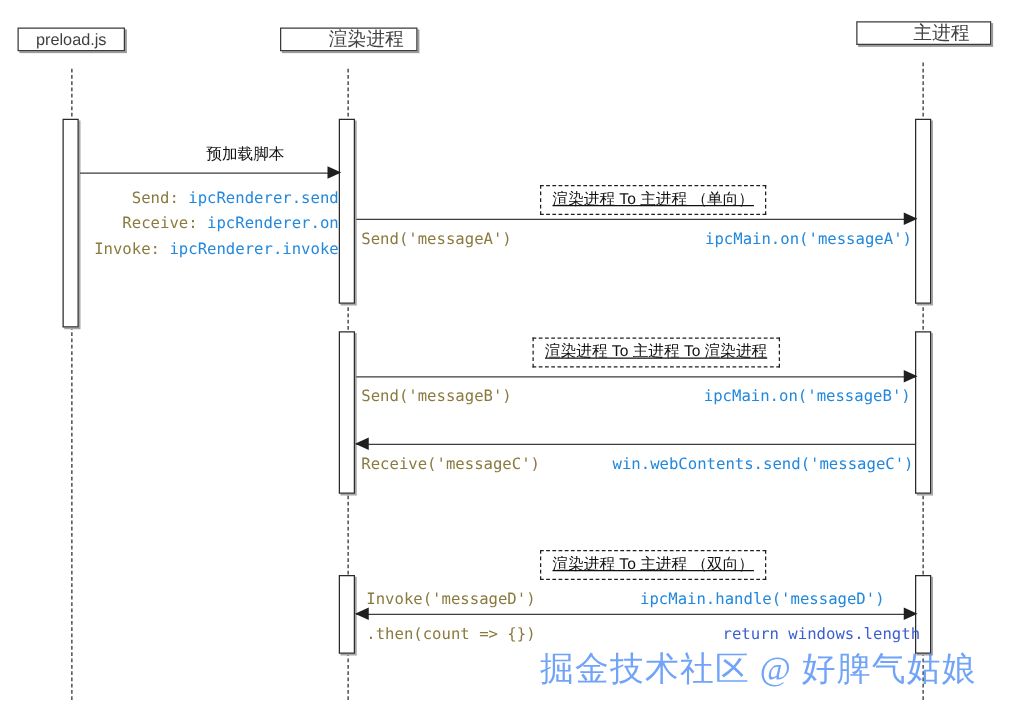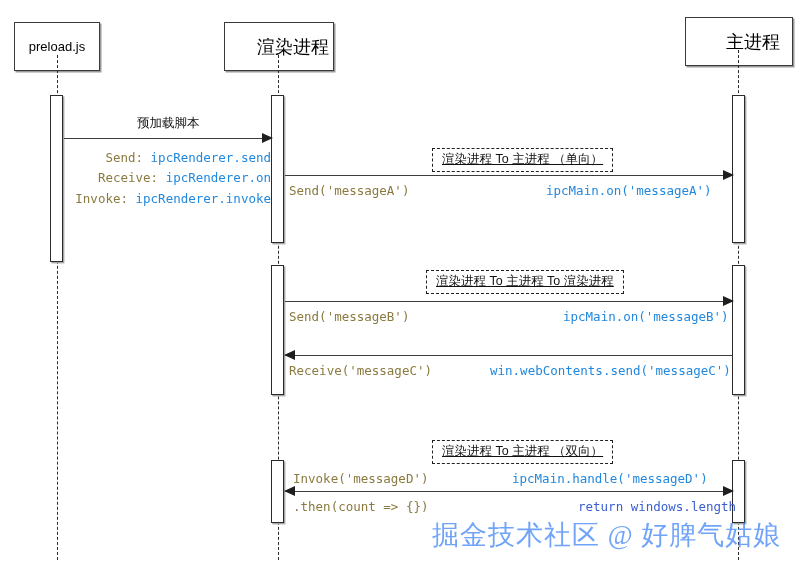--- a/index.html
+++ b/index.html
@@ -20,25 +20,25 @@
   
   .participant {
     position: absolute;
     box-sizing: border-box;
     border: 1.5px solid #3a3a3a;
     background: #ffffff;
     display: flex;
     align-items: center;
     justify-content: center;
     font-size: 13px;
-    color: #000000;
-    height: 49px;
+    color: #404040;
+    height: 19px;
     box-shadow: 1.5px 1.5px 0 0 #9a9a9a;
   }
-  .participant.cjk { font-size: 18px; padding-left: 28px; }
+  .participant.cjk { font-size: 15px; padding-left: 28px; }
   
   .lifeline {
     position: absolute;
     width: 0;
     border-left: 1.6px dashed #2b2b2b;
   }
   
   .activation {
     position: absolute;
     width: 13px;
@@ -85,20 +85,21 @@
     position: absolute;
     font-family: "DejaVu Sans Mono", monospace;
     font-size: 12.5px;
     white-space: nowrap;
     line-height: 1.3;
   }
   .caption.cjk {
     font-family: "Liberation Sans", sans-serif;
     font-size: 12.5px;
     color: #111111;
+    margin-left: 28px;
   }
   .tok-brown { color: #8a7a3f; }
   .tok-blue  { color: #2288dd; }
   .tok-navy  { color: #3a5fd0; }
   .legend {
     position: absolute;
     font-family: "DejaVu Sans Mono", monospace;
     font-size: 12.5px;
     line-height: 1.62;
     text-align: right;
@@ -171,21 +172,21 @@
   <div class="notebox" style="left:432px; top:148px;">
     <span>渲染进程 To 主进程 （单向）</span>
   </div>
 
   <div class="msgline" style="left:285px; top:175px; width:447px;"></div>
   <div class="arrowhead right" style="left:723px; top:170px;"></div>
 
   <div class="caption" style="left:289px; top:183px;">
     <span class="tok-brown">Send('messageA')</span>
   </div>
-  <div class="caption" style="left:546px; top:183px;">
+  <div class="caption" style="left:564px; top:183px;">
     <span class="tok-blue">ipcMain.on('messageA')</span>
   </div>
 
   <div class="notebox" style="left:426px; top:270px;">
     <span>渲染进程 To 主进程 To 渲染进程</span>
   </div>
 
   <div class="msgline" style="left:285px; top:301px; width:447px;"></div>
   <div class="arrowhead right" style="left:723px; top:296px;"></div>
 

